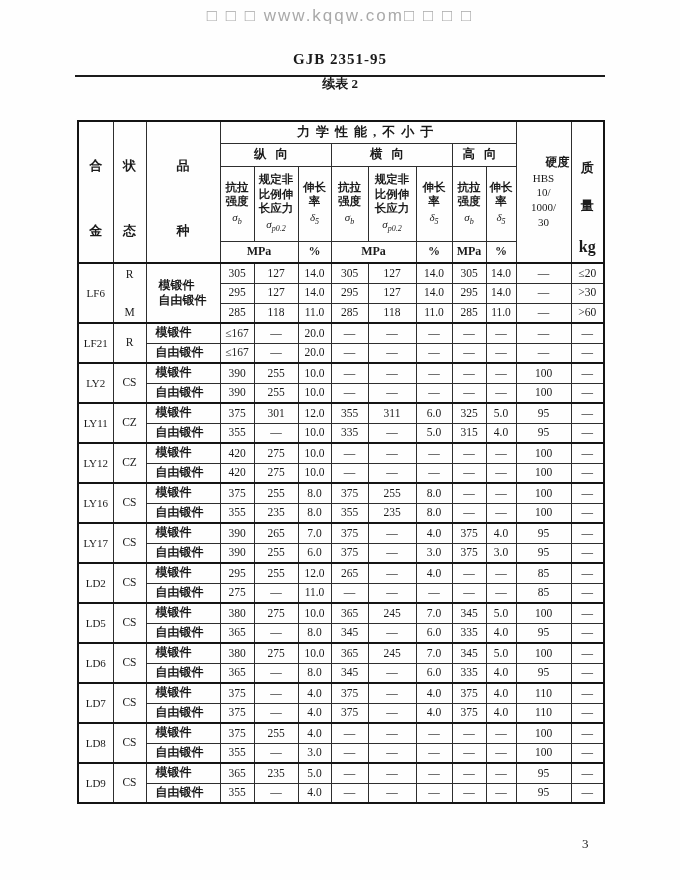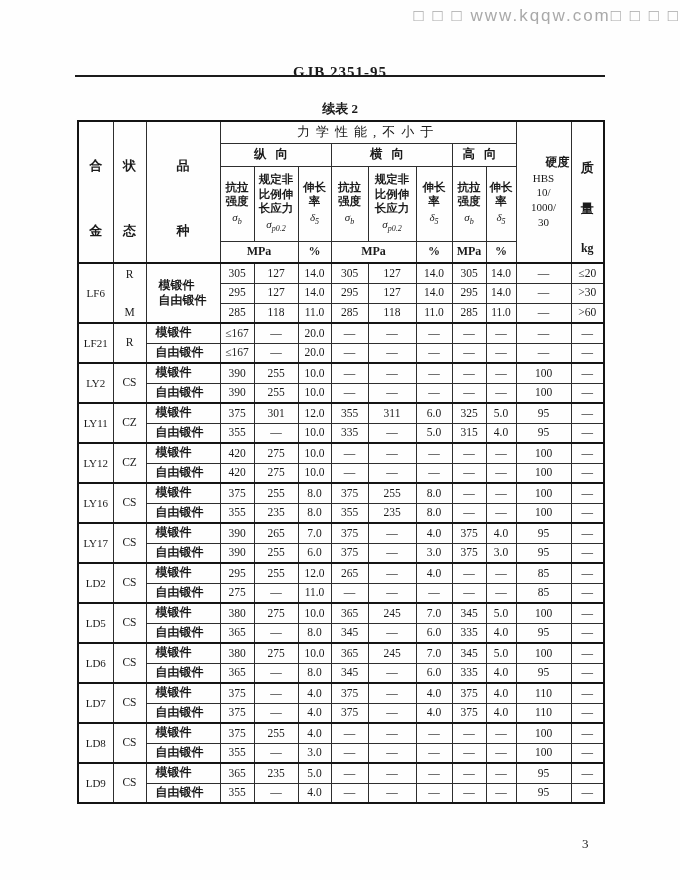--- a/index.html
+++ b/index.html
@@ -8,65 +8,65 @@
     background:#ffffff;
     font-family:"Liberation Serif","DejaVu Serif",serif;
     color:#1a1a1a;
     position:relative;
     overflow:hidden;
   }
   .page { position:absolute; inset:0; background:#fefefe; }
 
   .watermark {
     position:absolute; top:6px; left:0; width:100%;
-    text-align:right; color:#a9a9a9; font-size:17px;
+    text-align:center; color:#a9a9a9; font-size:17px;
     font-family:"Liberation Sans","DejaVu Sans",sans-serif;
     letter-spacing:2px; white-space:nowrap;
   }
   .std-code {
-    position:absolute; top:64px; left:0; width:100%;
+    position:absolute; top:51px; left:0; width:100%;
     text-align:center; font-weight:700; font-size:15px; letter-spacing:1px;
   }
   .head-rule { position:absolute; top:75px; left:75px; width:530px; height:2px; background:#1c1c1c; }
   .caption {
-    position:absolute; top:100px; left:0; width:100%;
+    position:absolute; top:75px; left:0; width:100%;
     text-align:center; font-weight:700; font-size:13px;
   }
   .pageno { position:absolute; top:836px; left:582px; font-size:13px; }
 
   table.props {
     position:absolute; top:120px; left:77px; width:526px;
     border-collapse:collapse; table-layout:fixed;
     border:2px solid #141414;
   }
   td {
     border:1px solid #2e2e2e;
     text-align:center; vertical-align:middle;
     font-size:11.5px; line-height:1.15; padding:0; overflow:hidden;
   }
   thead tr.hr1 { height:22px; }
   thead tr.hr2 { height:23px;padding-left:39px; }
   thead tr.hr3 { height:75px; }
   thead tr.hr4 { height:22px;margin-top:36px; }
   tbody td { height:20px; }
-  .mech { font-weight:400; font-size:13px; letter-spacing:6px; }
+  .mech { font-weight:700; font-size:13px; letter-spacing:6px; }
   .dir  { font-weight:700; font-size:12.5px; letter-spacing:9px; }
   .unit { font-size:12px; font-weight:700; }
 
   .vcell {
     display:flex; flex-direction:column; align-items:center;
     justify-content:space-between; height:138px;
     padding:36px 0 22px; font-size:13px; font-weight:700;
   }
   .masscell {
     display:flex; flex-direction:column; align-items:center;
     justify-content:space-between; height:138px;
     padding:38px 0 5px; font-size:13px; font-weight:700;
   }
-  .masscell .kg { font-size:12px; }
+  .masscell .kg { font-size:16px; }
   .hardcell {
     display:flex; flex-direction:column; align-items:center;
     justify-content:center; height:138px; gap:2px; font-size:11px;
   }
   .hardcell .hl-cjk { font-weight:700; font-size:12px;padding-left:28px; }
 
   .pcell {
     display:flex; flex-direction:column; align-items:center;
     justify-content:center; height:73px; gap:1px;
   }

